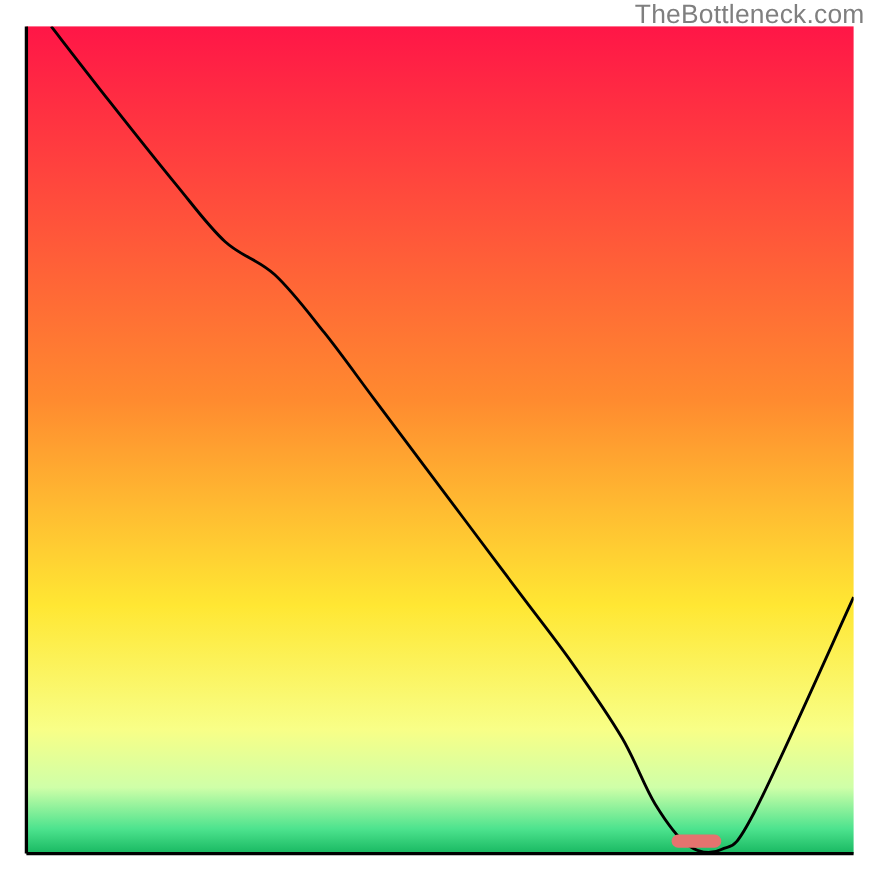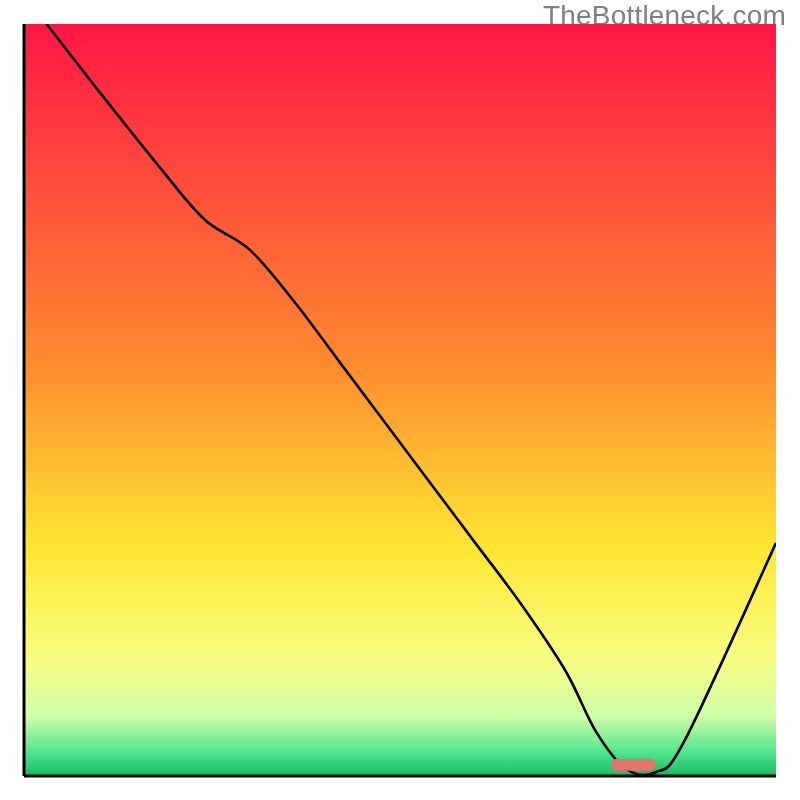--- a/index.html
+++ b/index.html
@@ -13,21 +13,21 @@
   .container {
     position: relative;
     width: 800px;
     height: 800px;
   }
   .watermark {
     position: absolute;
     top: 0;
     right: 14px;
     color: #7f7f7f;
-    font-size: 28px;
+    font-size: 24px;
     font-weight: 400;
     letter-spacing: 0.2px;
   }
   svg {
     position: absolute;
     top: 0;
     left: 0;
   }
 </style>
 </head>

